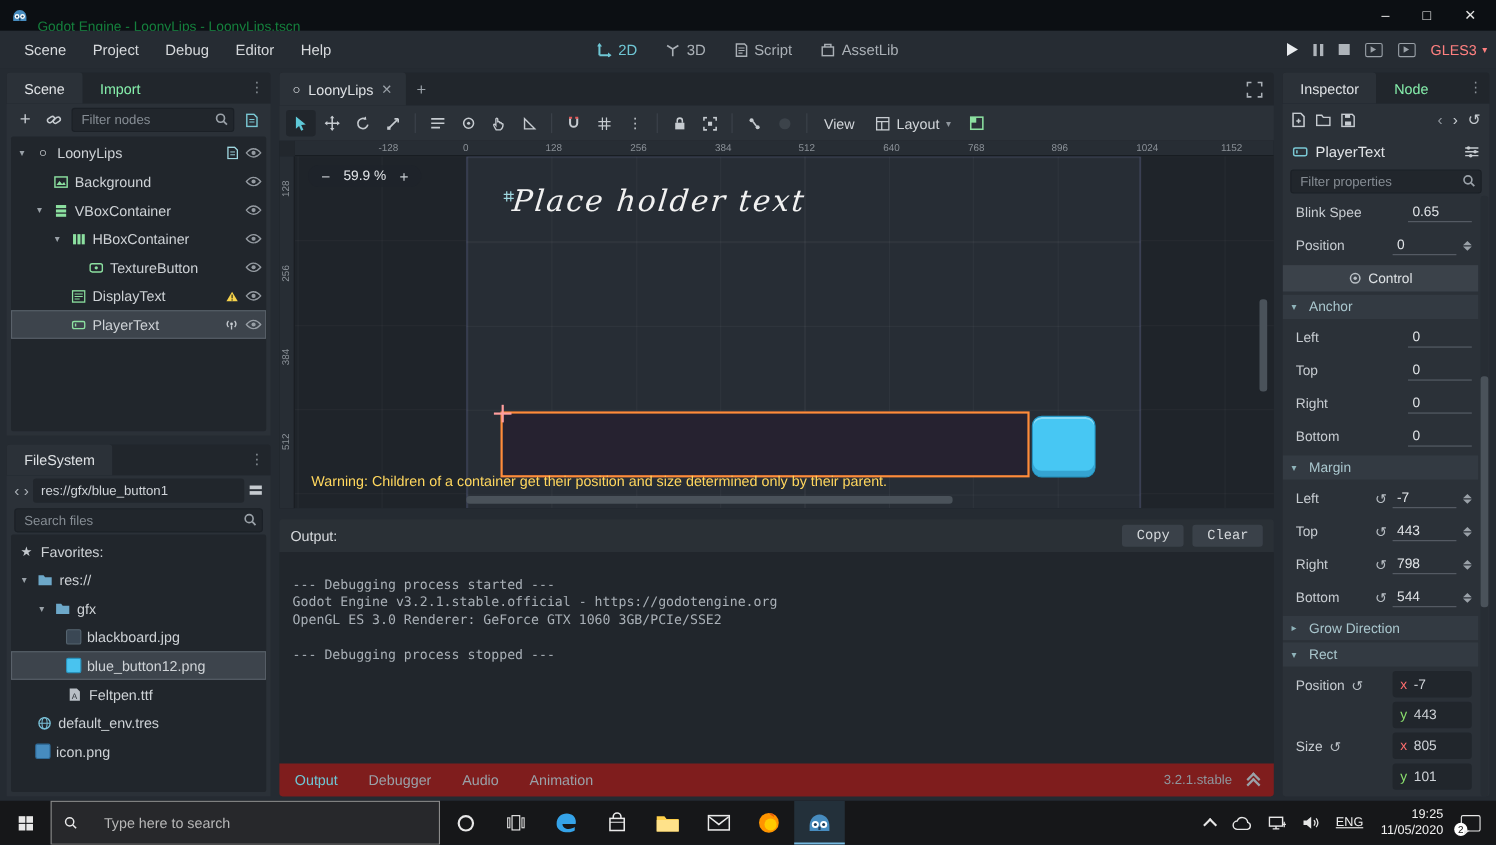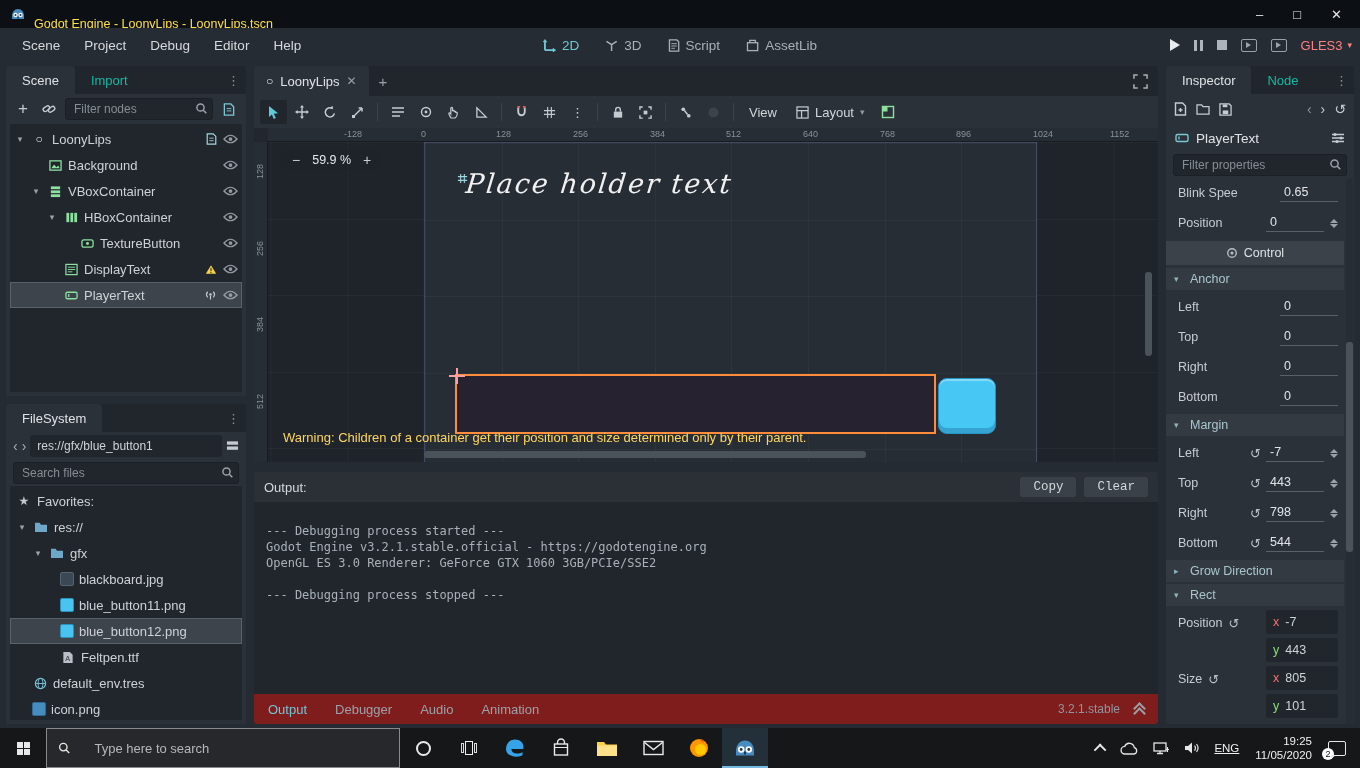--- a/index.html
+++ b/index.html
@@ -4,21 +4,21 @@
 <style>
   * { margin:0; padding:0; box-sizing:border-box; }
   html,body { width:1360px; height:768px; }
   body { font-family:"Liberation Sans","DejaVu Sans",sans-serif; background:#000; overflow:hidden; }
   .screen { position:relative; width:1360px; height:768px; background:#252b32; color:#cfd3d8; font-size:13px; overflow:hidden; }
 
   svg { display:block; }
 
   
   .titlebar { height:28px; background:#0c0f13; display:flex; align-items:center; padding:0 10px; gap:8px; }
-  .title-text { font-size:12.5px; color:#fde047;margin-top:19px; }
+  .title-text { font-size:12.5px; color:#15803d;margin-top:19px; }
   .win-controls { margin-left:auto; display:flex; gap:30px; font-size:13px; color:#e6e6e6; padding-right:8px; }
   .win-controls span { cursor:default; }
 
   
   .menubar { height:34px; background:#262c33; display:flex; align-items:center; padding:0 10px; position:relative; }
   .menu-item { padding:0 12px; color:#d6d9dc; font-size:13.5px; }
   .workspace-tabs { position:absolute; left:50%; transform:translateX(-50%); display:flex; gap:6px; align-items:center; }
   .ws-tab { display:flex; align-items:center; gap:6px; padding:5px 10px; color:#aab0b6; font-size:13.5px; }
   .ws-tab.active { color:#6fc6d4; }
   .runbar { position:absolute; right:8px; top:0; height:34px; display:flex; align-items:center; gap:14px; }
@@ -29,21 +29,21 @@
   .movie-btn b { width:0; height:0; border-left:5px solid #9aa1a8; border-top:3px solid transparent; border-bottom:3px solid transparent; }
   .gles { color:#ff8080; font-size:13px; display:flex; gap:5px; align-items:center; }
 
   
   .main { position:absolute; top:62px; left:0; right:0; bottom:40px; display:flex; padding:4px 6px; gap:8px; background:#252b32; }
   .left-dock { width:240px; display:flex; flex-direction:column; gap:8px; }
   .right-dock { width:188px; display:flex; flex-direction:column; }
   .center-col { flex:1; min-width:0; display:flex; flex-direction:column; }
 
   .dock-tabs { height:28px; display:flex; align-items:stretch; background:#21262c; border-radius:3px 3px 0 0; position:relative; }
-  .dock-tab { display:flex; align-items:center; padding:0 16px; color:#14b8a6; font-size:13px; }
+  .dock-tab { display:flex; align-items:center; padding:0 16px; color:#86efac; font-size:13px; }
   .dock-tab.active { background:#2b3138; color:#dfe2e5; border-radius:3px 3px 0 0; }
   .dots-v { margin-left:auto; align-self:center; color:#8b9298; padding:0 6px; font-size:13px; }
 
   .panel-body { flex:1; background:#2b3138; display:flex; flex-direction:column; min-height:0; }
   .scene-panel { height:330px; display:flex; flex-direction:column; }
   .fs-panel { flex:1; display:flex; flex-direction:column; min-height:0; }
 
   .mini-toolbar { height:30px; display:flex; align-items:center; gap:6px; padding:0 7px; }
   .tb-icon { width:20px; height:20px; display:flex; align-items:center; justify-content:center; color:#c6cbd0; font-size:14px; }
   .filter-input { position:relative; flex:1; }
@@ -495,24 +495,20 @@
                   </svg>
               </span>
               <span>gfx</span>
             </div>
 
             <div class="trow" style="padding-left:50px">
               <span class="file-thumb" style="background:#3a4754;border:1px solid #55646f"></span>
               <span>blackboard.jpg</span>
             </div>
 
-            <div class="trow" style="padding-left:50px">
-              <span class="file-thumb" style="background:#49c3ef;border:1px solid #2a93bd"></span>
-              <span>blue_button11.png</span>
-            </div>
 
             <div class="trow selected" style="padding-left:50px">
               <span class="file-thumb" style="background:#49c3ef;border:1px solid #2a93bd"></span>
               <span>blue_button12.png</span>
             </div>
 
             <div class="trow" style="padding-left:50px">
               <span class="nicon">
                 <svg width="12" height="13" viewBox="0 0 12 14">
                     <path d="M1 1h7l3 3v9H1z" fill="#b9bfc6"></path>

